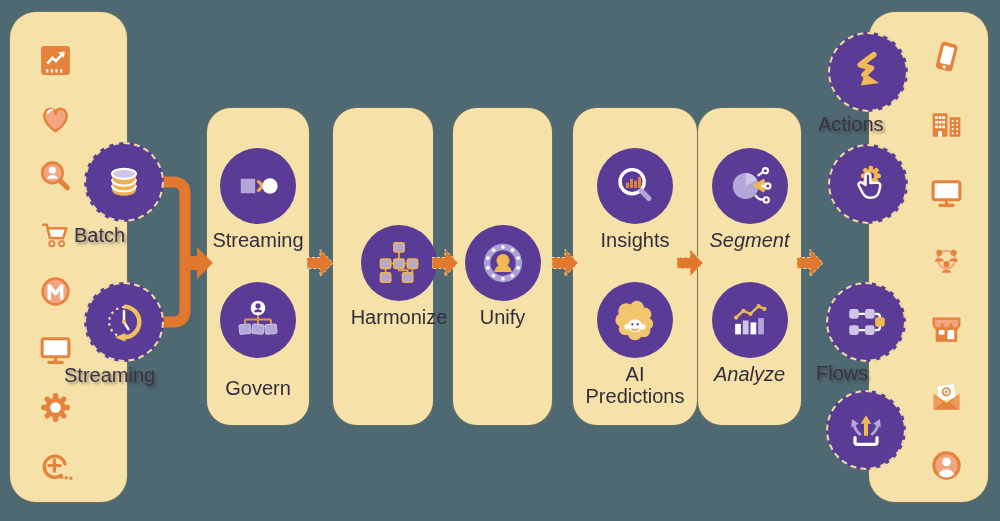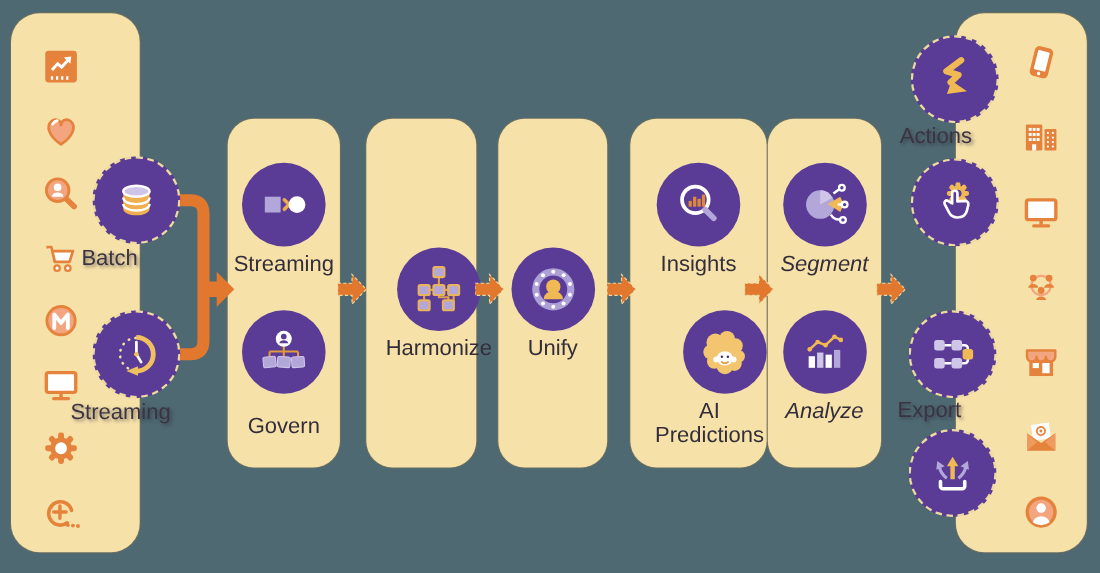--- a/index.html
+++ b/index.html
@@ -238,21 +238,21 @@
               <rect x="18.8" y="16.5" width="3.1" height="9.5"></rect>
               <rect x="23" y="18.5" width="3.1" height="7.5"></rect>
               <rect x="27.2" y="14.5" width="3.1" height="11.5"></rect>
             </g>
             <line x1="30.5" y1="29" x2="38.5" y2="37" stroke="#b3a7d9" stroke-width="5.4" stroke-linecap="round"></line>
           </svg>
         </span>
       </div>
       <div class="lbl">Insights</div>
     </div>
-    <div class="cell" style="top:174px;align-items:flex-end;">
+    <div class="cell" style="top:174px;">
       <div class="pc">
         <span>
           <svg viewBox="0 0 48 48" width="46" height="46">
             <g fill="#f2c56e">
               <circle cx="15" cy="15" r="8.5"></circle>
                 <circle cx="26" cy="11.5" r="7.5"></circle>
               <circle cx="34" cy="18" r="7"></circle>
                 <circle cx="10.5" cy="24" r="7"></circle>
               <circle cx="24" cy="20" r="10"></circle>
                 <circle cx="37" cy="28" r="6"></circle>
@@ -366,21 +366,21 @@
         <g fill="#cfc5e8">
           <rect x="6.5" y="10.5" width="10" height="10" rx="2.5"></rect>
           <rect x="23" y="10.5" width="10" height="10" rx="2.5"></rect>
           <rect x="6.5" y="27.5" width="10" height="10" rx="2.5"></rect>
           <rect x="23" y="27.5" width="10" height="10" rx="2.5"></rect>
         </g>
         <rect x="33.5" y="19" width="10" height="10" rx="2.5" fill="#f0b954"></rect>
       </svg>
     </span>
   </div>
-  <div class="flabel" style="left:816px;top:362px;width:100px;">Export</div>
+  <div class="flabel" style="left:816px;top:362px;width:100px;">Flows</div>
 
   <div class="big" style="left:826px;top:390px;">
     <span>
       <svg viewBox="0 0 48 48" width="46" height="46">
         <path d="M12.5,32 v4.5 a2.5,2.5 0 0 0 2.5,2.5 h18 a2.5,2.5 0 0 0 2.5,-2.5 V32" fill="none" stroke="#fff" stroke-width="3.4" stroke-linecap="round"></path>
         <line x1="24" y1="30" x2="24" y2="17" stroke="#f0b954" stroke-width="4.2"></line>
         <polygon points="24,8.5 18.5,17.5 29.5,17.5" fill="#f0b954"></polygon>
         <path d="M18.5,29 Q13,25 11.5,18.5" stroke="#b3a7d9" stroke-width="3" fill="none"></path>
         <polygon points="9.5,12.5 8.5,21 16.5,17.5" fill="#b3a7d9"></polygon>
         <path d="M29.5,29 Q35,25 36.5,18.5" stroke="#b3a7d9" stroke-width="3" fill="none"></path>

